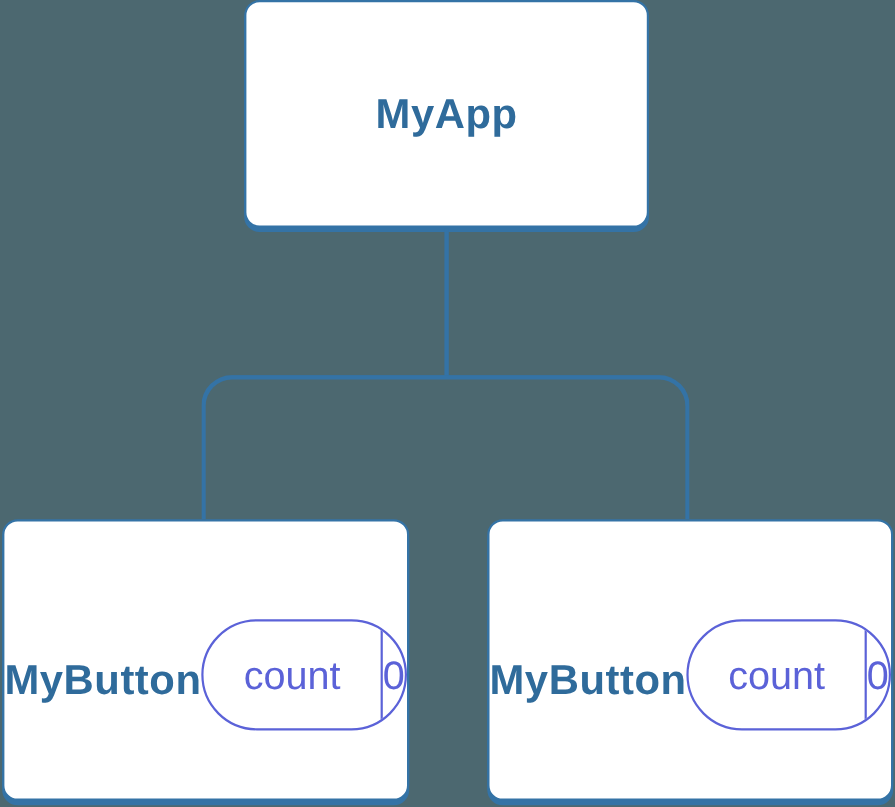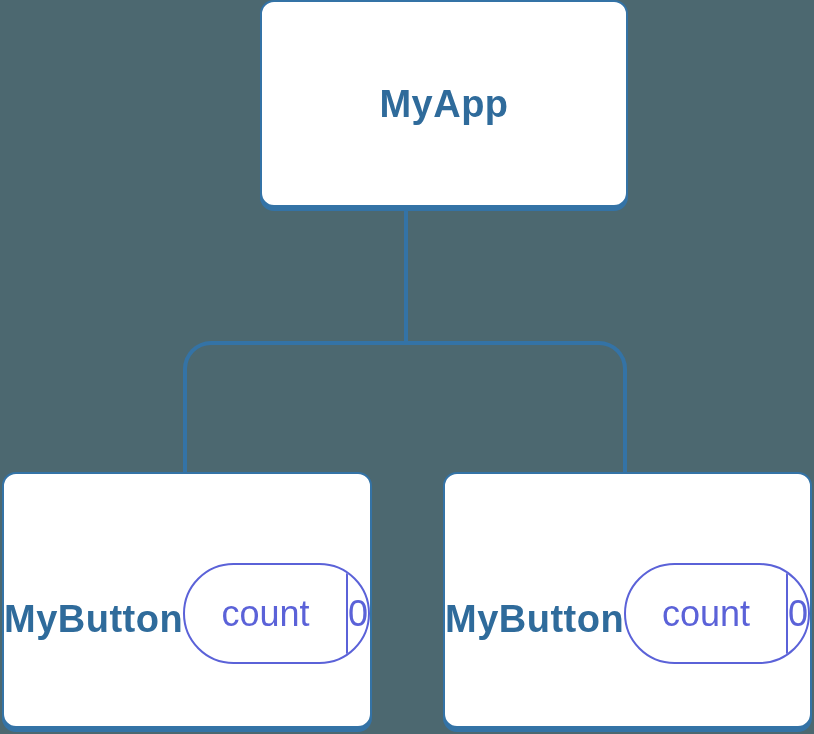--- a/index.html
+++ b/index.html
@@ -23,21 +23,21 @@
   }
   .node{
     position:absolute;
     background:var(--node-bg);
     border:2px solid var(--stroke);
     border-radius:14px;
     box-shadow:0 4px 0 var(--stroke);
   }
   .node-root{
     left:222px;top:0px;width:368px;height:207px;
-    display:flex;align-items:center;justify-content:center;margin-left:38px;
+    display:flex;align-items:center;justify-content:center;
   }
   .node-child{
     width:370px;height:256px;top:472px;
     display:flex;flex-direction:row;align-items:center;
   }
   .node-child.left{left:2px;}
   .node-child.right{left:443px;width:369px;}
   .node-title{
     color:var(--title);
     font-size:38px;

